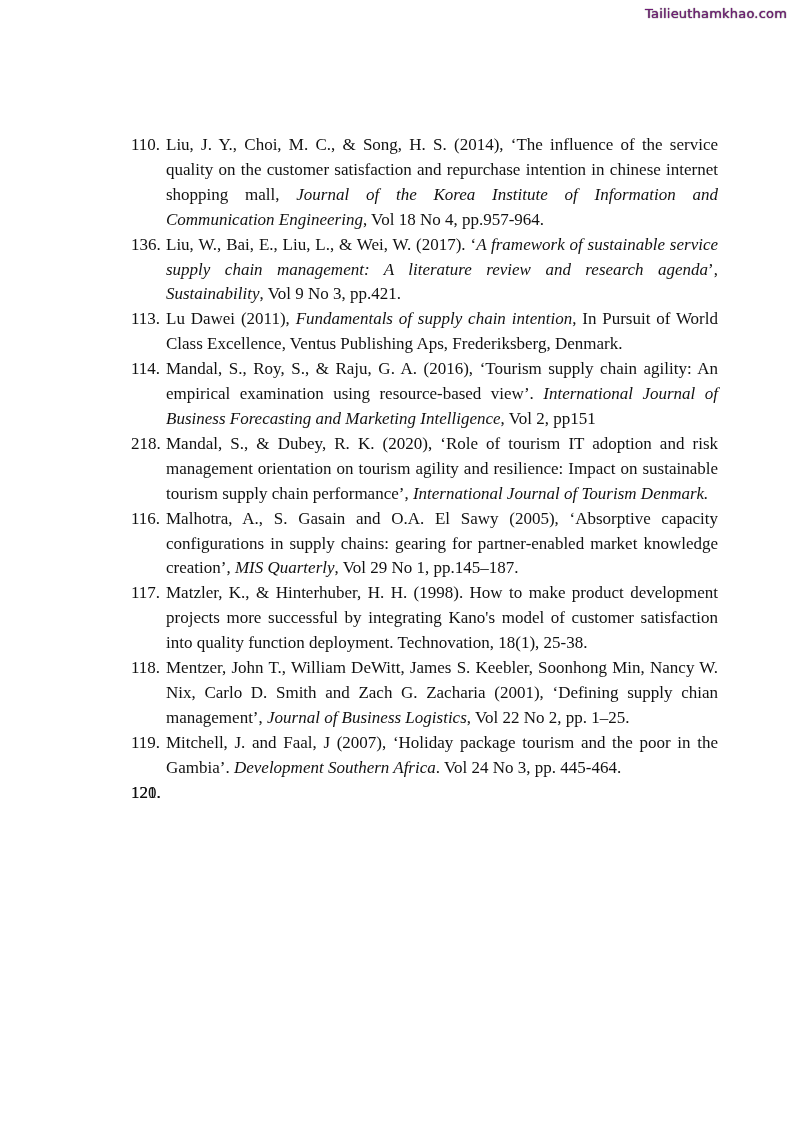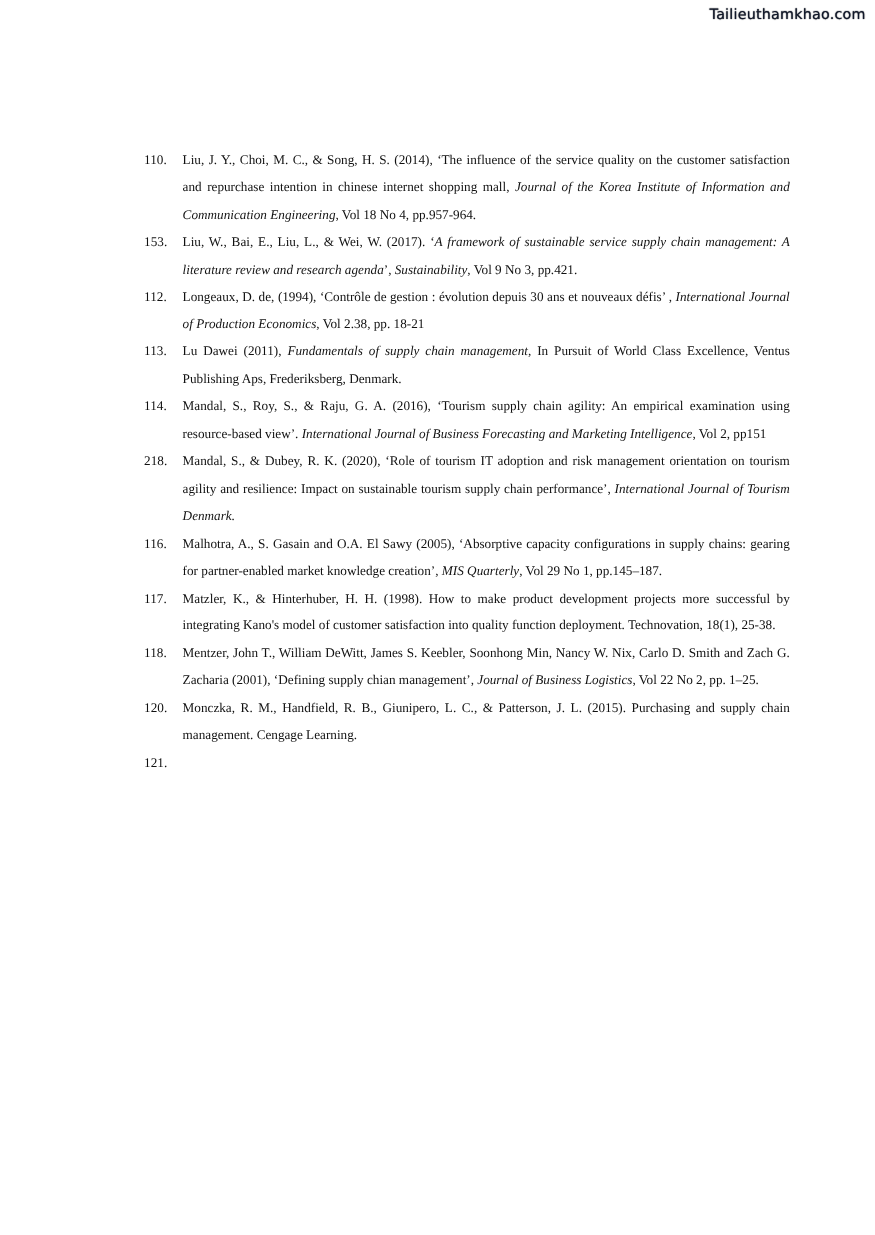--- a/index.html
+++ b/index.html
@@ -1,48 +1,44 @@
 <!DOCTYPE html>
 <html><head>
 <meta charset="utf-8">
 <style>
   html, body { margin: 0; padding: 0; background: #ffffff; }
   body { width: 795px; height: 1123px; position: relative; overflow: hidden;
          font-family: "Liberation Serif", serif; color: #111; }
   .watermark { position: absolute; top: 6px; right: 8px; font-family: "DejaVu Sans", sans-serif;
-               font-size: 13px; color: #0f172a; letter-spacing: 0.2px;
+               font-size: 13px; color: #701a75; letter-spacing: 0.2px;
                text-shadow: 0 0 1px #666, 0 0 1px #666; }
   .refs { position: absolute; left: 131px; top: 133px; width: 587px; margin: 0; padding: 0; list-style: none; }
-  .ref { position: relative; padding-left: 35px; font-size: 12px; line-height: 24.9px;
+  .ref { position: relative; padding-left: 35px; font-size: 17px; line-height: 24.9px;
          text-align: justify; margin: 0; }
   .ref .num { position: absolute; left: 0; top: 0; }
   .ref i { font-style: italic; }
 </style>
 </head>
 <body>
 
 <div class="watermark">Tailieuthamkhao.com</div>
 
 <ol class="refs">
 
 <li class="ref">
       <span class="num">110.</span>
       <span class="body"><span>Liu, J. Y., Choi, M. C., &amp; Song, H. S. (2014), ‘The influence of the service quality on the customer satisfaction and repurchase intention in chinese internet shopping mall, </span><i>Journal of the Korea Institute of Information and Communication Engineering</i><span>, Vol 18 No 4, pp.957-964.</span></span>
     </li>
     <li class="ref">
-      <span class="num">153.</span>
+      <span class="num">136.</span>
       <span class="body"><span>Liu, W., Bai, E., Liu, L., &amp; Wei, W. (2017). ‘</span><i>A framework of sustainable service supply chain management: A literature review and research agenda</i><span>’, </span><i>Sustainability</i><span>, Vol 9 No 3, pp.421.</span></span>
     </li>
     <li class="ref">
-      <span class="num">112.</span>
-      <span class="body"><span>Longeaux, D. de, (1994), ‘Contrôle de gestion : évolution depuis 30 ans et nouveaux défis’ , </span><i>International Journal of Production Economics</i><span>, Vol 2.38, pp. 18-21</span></span>
-    </li>
-    <li class="ref">
       <span class="num">113.</span>
-      <span class="body"><span>Lu Dawei (2011), </span><i>Fundamentals of supply chain management</i><span>, In Pursuit of World Class Excellence, Ventus Publishing Aps, Frederiksberg, Denmark.</span></span>
+      <span class="body"><span>Lu Dawei (2011), </span><i>Fundamentals of supply chain intention</i><span>, In Pursuit of World Class Excellence, Ventus Publishing Aps, Frederiksberg, Denmark.</span></span>
     </li>
     <li class="ref">
       <span class="num">114.</span>
       <span class="body"><span>Mandal, S., Roy, S., &amp; Raju, G. A. (2016), ‘Tourism supply chain agility: An empirical examination using resource-based view’. </span><i>International Journal of Business Forecasting and Marketing Intelligence</i><span>, Vol 2, pp151</span></span>
     </li>
     <li class="ref">
       <span class="num">218.</span>
       <span class="body"><span>Mandal, S., &amp; Dubey, R. K. (2020), ‘Role of tourism IT adoption and risk management orientation on tourism agility and resilience: Impact on sustainable tourism supply chain performance’, </span><i>International Journal of Tourism Denmark.</i></span>
     </li>
     <li class="ref">
@@ -51,19 +47,22 @@
     </li>
     <li class="ref">
       <span class="num">117.</span>
       <span class="body"><span>Matzler, K., &amp; Hinterhuber, H. H. (1998). How to make product development projects more successful by integrating Kano's model of customer satisfaction into quality function deployment. Technovation, 18(1), 25-38.</span></span>
     </li>
     <li class="ref">
       <span class="num">118.</span>
       <span class="body"><span>Mentzer, John T., William DeWitt, James S. Keebler, Soonhong Min, Nancy W. Nix, Carlo D. Smith and Zach G. Zacharia (2001), ‘Defining supply chian management’, </span><i>Journal of Business Logistics</i><span>, Vol 22 No 2, pp. 1–25.</span></span>
     </li>
     <li class="ref">
+      <span class="num">119.</span>
+      <span class="body"><span>Mitchell, J. and Faal, J (2007), ‘Holiday package tourism and the poor in the Gambia’. </span><i>Development Southern Africa</i><span>. Vol 24 No 3, pp. 445-464.</span></span>
+    </li>
+    <li class="ref">
       <span class="num">120.</span>
-      <span class="body"><span>Monczka, R. M., Handfield, R. B., Giunipero, L. C., &amp; Patterson, J. L. (2015). Purchasing and supply chain management. Cengage Learning.</span></span>
     </li>
     <li class="ref">
       <span class="num">121.</span>
     </li>
   </ol>
 
 </body></html>

